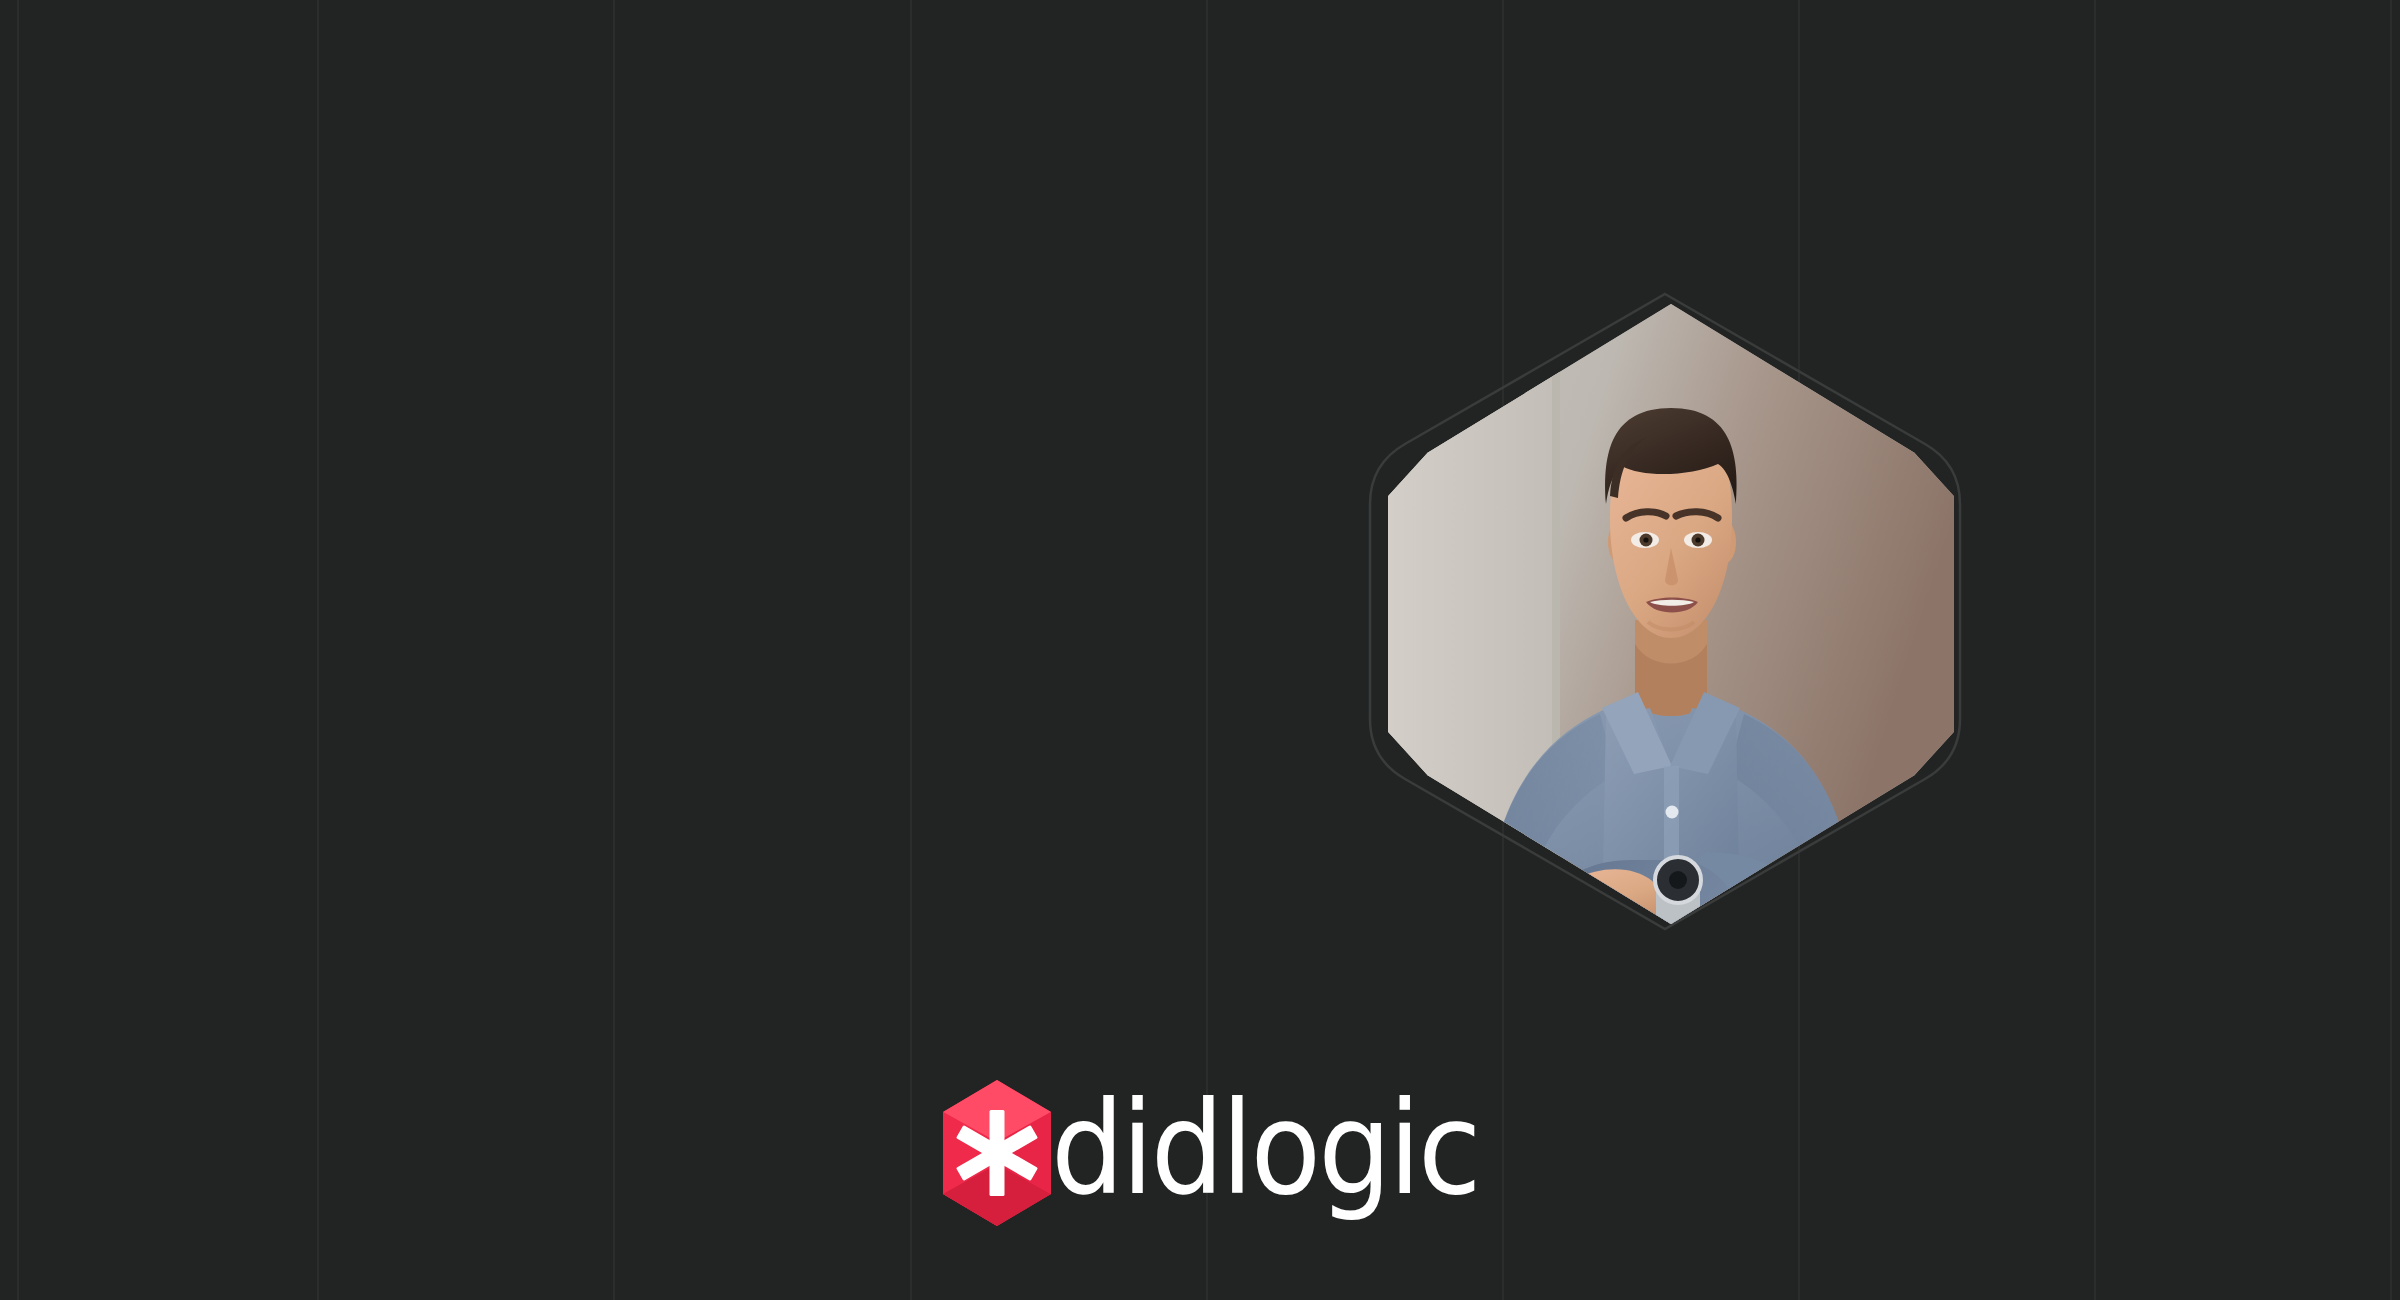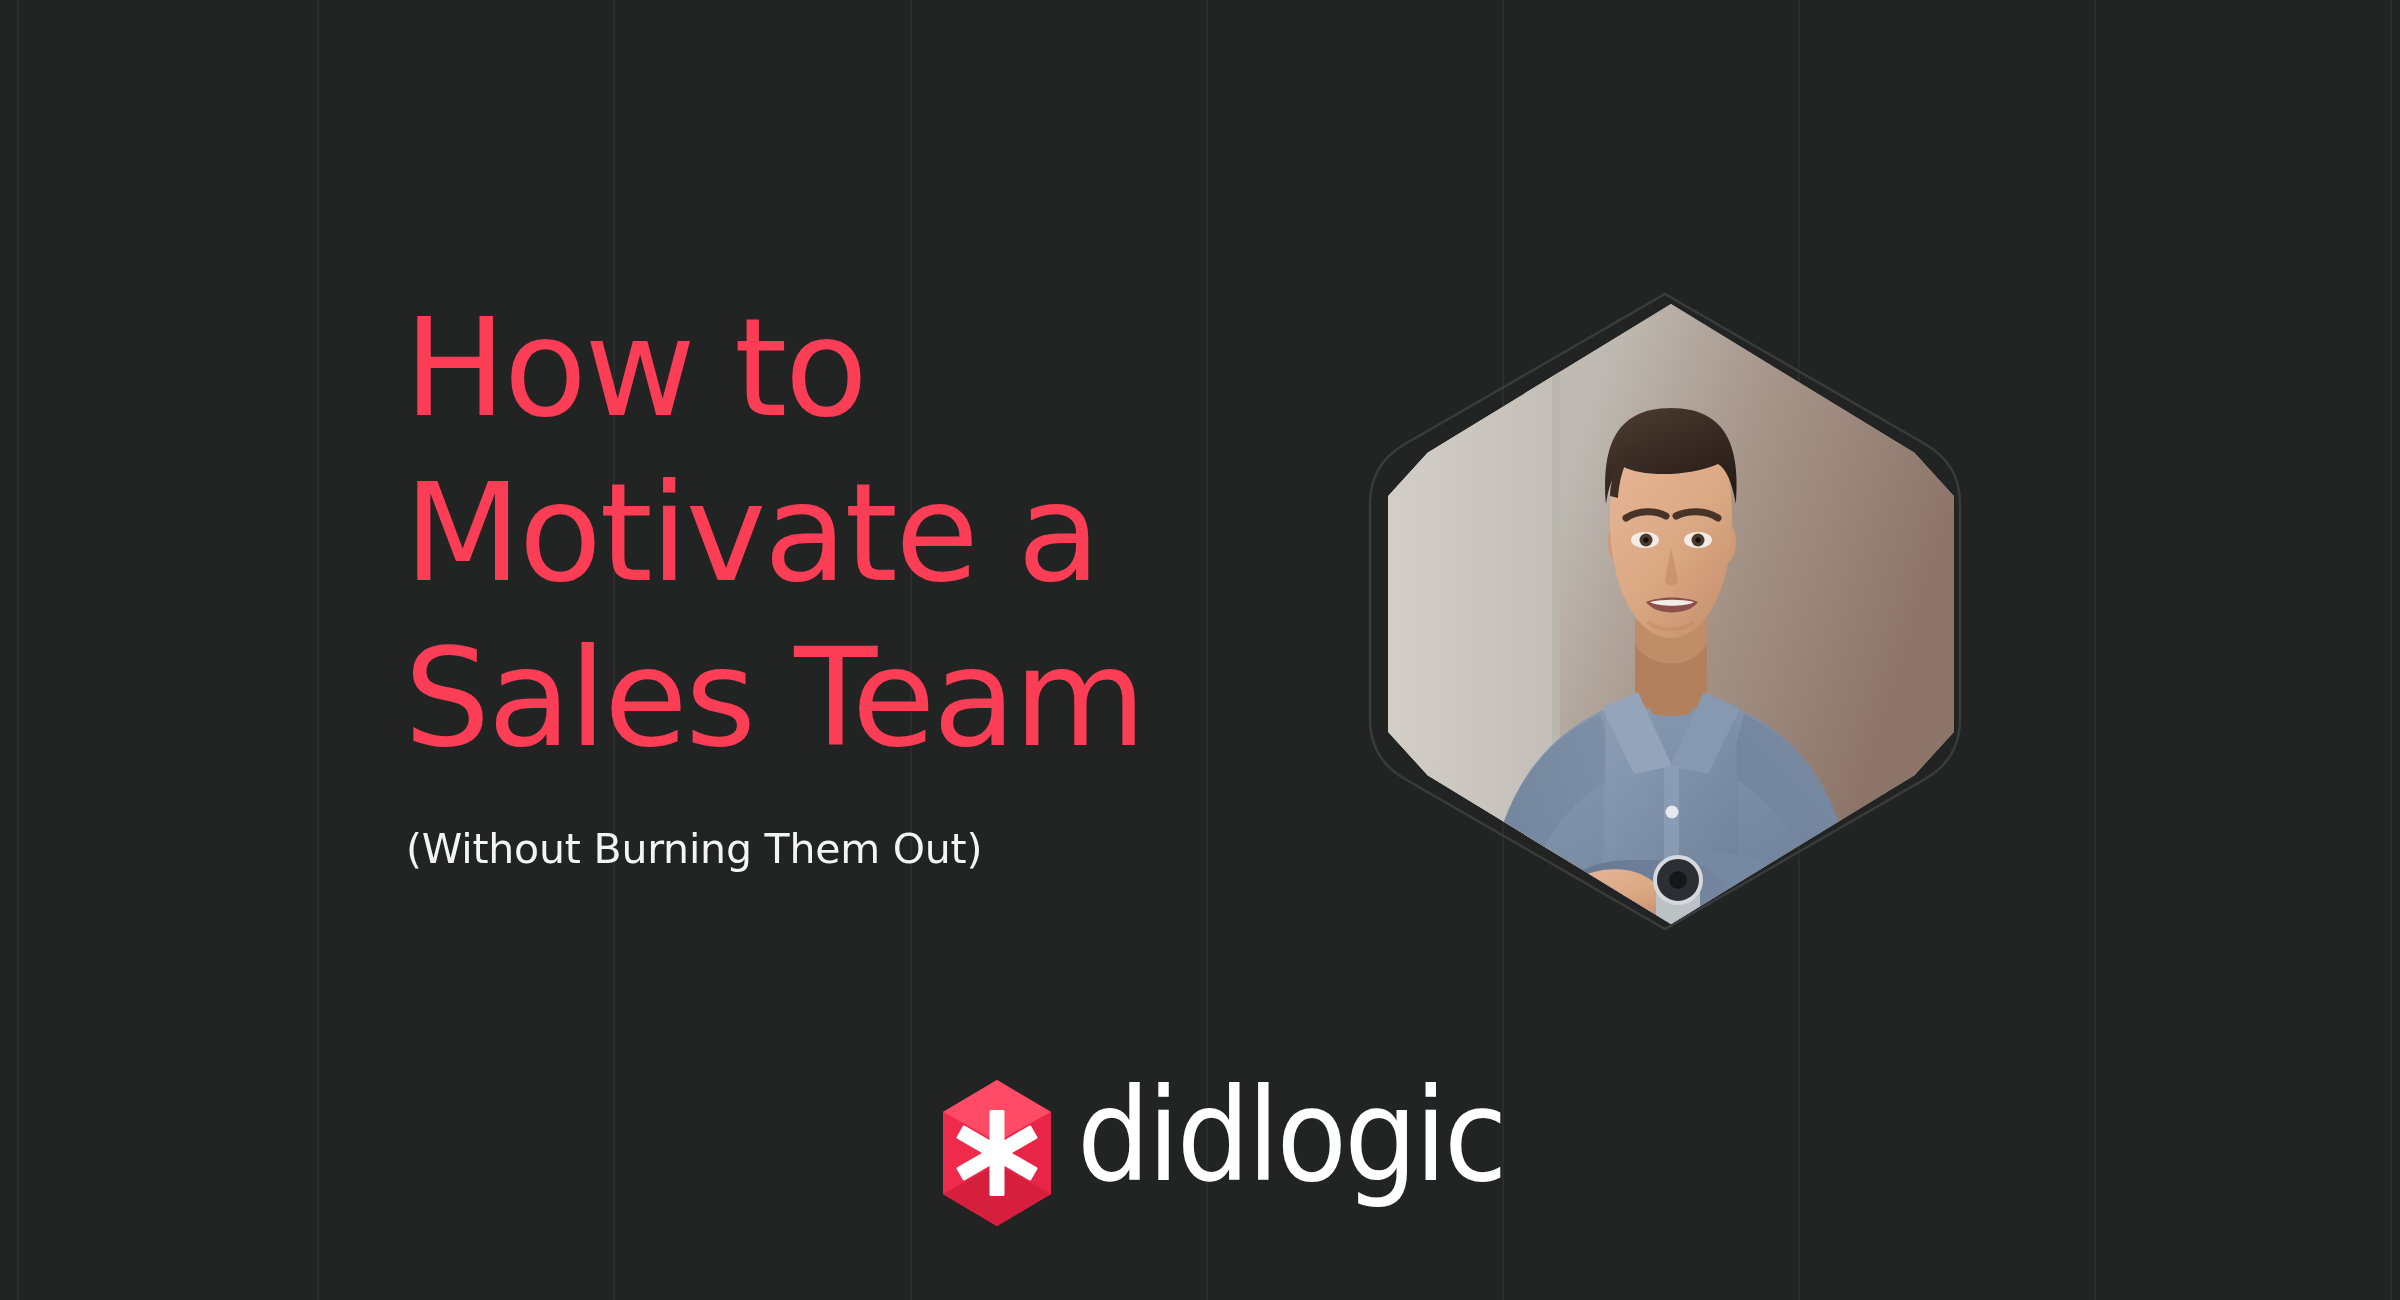--- a/index.html
+++ b/index.html
@@ -95,21 +95,21 @@
     background: #a9a49e;
   }
   .hex-photo svg { display: block; width: 100%; height: 100%; }
 
   
   .logo {
     position: absolute;
     left: 943px;
     top: 1080px;
     display: flex;
-    gap: 26px;
+    align-items: center;
   }
   .logo-mark {
     width: 108px;
     height: 146px;
     flex: none;
   }
   .logo-mark svg { display: block; width: 100%; height: 100%; }
   .logo-word {
     color: #ffffff;
     font-family: "DejaVu Sans", sans-serif;
@@ -132,26 +132,20 @@
     <div class="grid-line" style="left:317px"></div>
     <div class="grid-line" style="left:613px"></div>
     <div class="grid-line" style="left:910px"></div>
     <div class="grid-line" style="left:1206px"></div>
     <div class="grid-line" style="left:1502px"></div>
     <div class="grid-line" style="left:1798px"></div>
     <div class="grid-line" style="left:2094px"></div>
     <div class="grid-line" style="left:2390px"></div>
   </div>
 
-  <div class="copy">
-    <h1 class="headline">How to
-Motivate a
-Sales Team</h1>
-    <p class="subhead">(Without Burning Them Out)</p>
-  </div>
 
   <div class="portrait-wrap">
 
     <div class="hex-outline">
       <svg viewBox="0 0 610 655" xmlns="http://www.w3.org/2000/svg">
         <path d="M305 10 L565 160 Q600 180 600 220 L600 435 Q600 475 565 495
                  L305 645 L45 495 Q10 475 10 435 L10 220 Q10 180 45 160 Z" fill="none" stroke="#3a3c3c" stroke-width="2.5"></path>
       </svg>
     </div>
 

